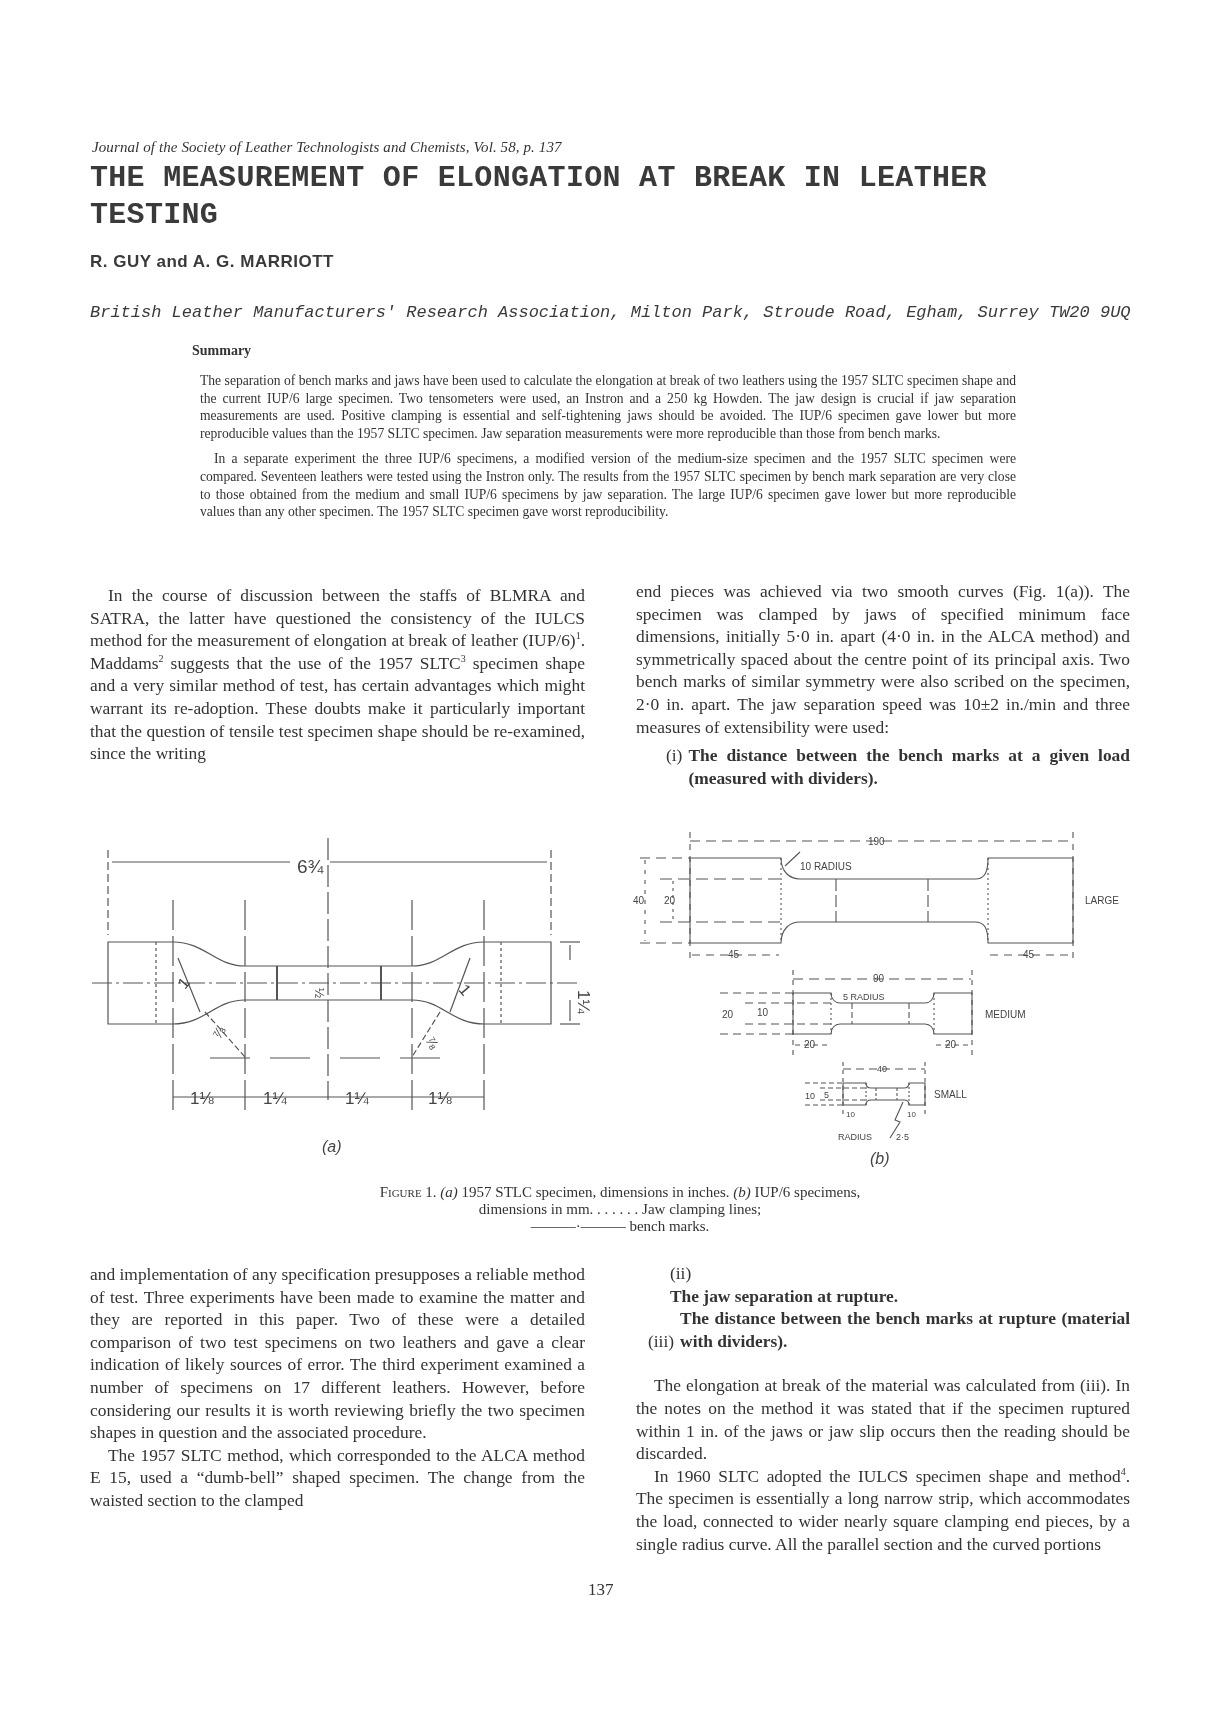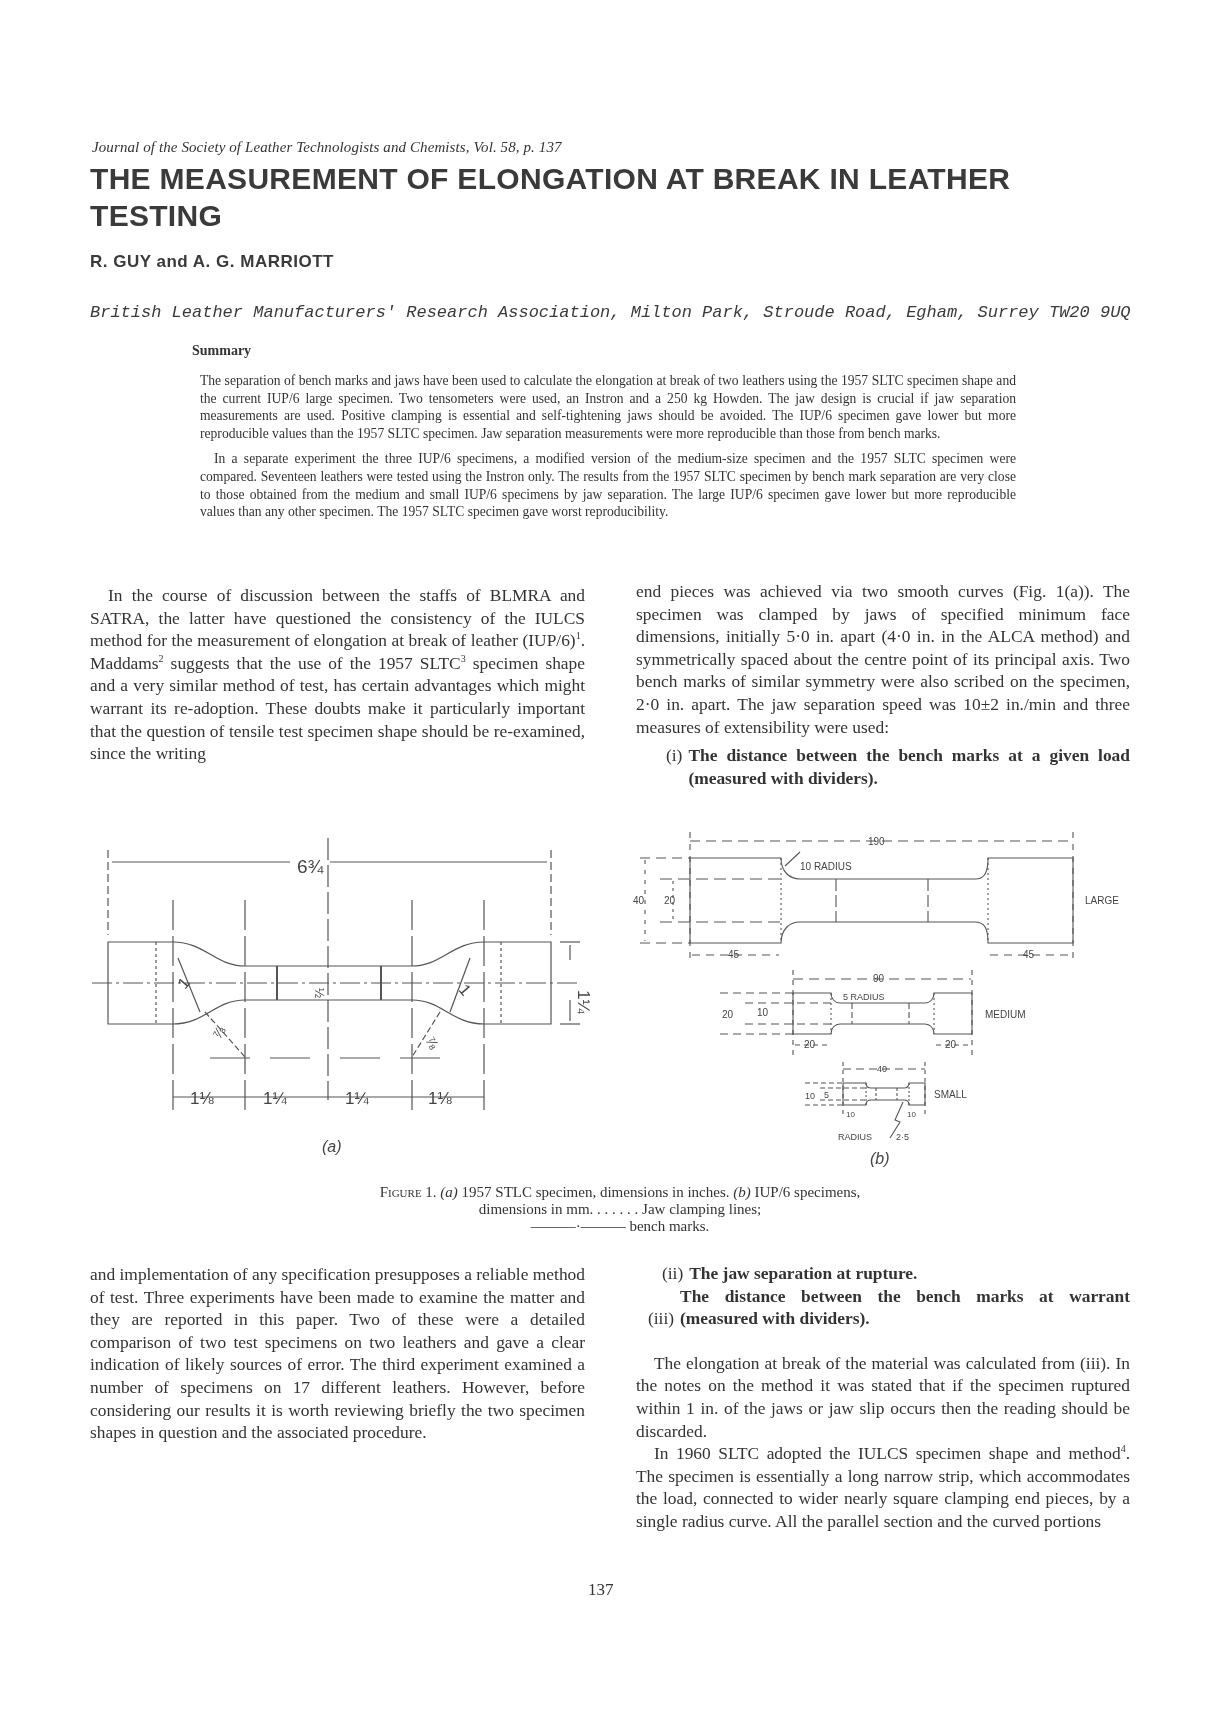--- a/index.html
+++ b/index.html
@@ -1,19 +1,19 @@
 <!DOCTYPE html>
 <html><head>
 <meta charset="utf-8">
 <style>
   html, body { margin:0; padding:0; background:#fff; }
   body { width:1211px; height:1718px; position:relative; overflow:hidden; color:#2a2a2a; font-family:"Liberation Serif", serif; }
   .abs { position:absolute; }
   .journal { left:92px; top:96px; font-style:italic; font-size:15px; color:#333; letter-spacing:0.1px;margin-top:43px; }
-  .title { left:90px; top:160px; width:1040px; font-family:Liberation Sans, sans-serif; font-weight:bold; font-size:30px; line-height:37px; color:#3a3a3a; letter-spacing:0.3px; }
+  .title { left:90px; top:160px; width:1040px; font-family:Liberation Mono, monospace; font-weight:bold; font-size:30px; line-height:37px; color:#3a3a3a; letter-spacing:0.3px; }
   .authors { left:90px; top:252px; font-family:"Liberation Sans", sans-serif; font-weight:bold; font-size:17px; color:#3a3a3a; letter-spacing:0.5px; }
   .authors .and { font-weight:bold; }
   .affil { left:90px; top:303px; font-style:italic; font-size:17px; color:#3a3a3a;font-family:Liberation Mono, monospace; }
   .summary-head { left:192px; top:343px; font-weight:bold; font-size:14px; color:#333; }
   .summary { left:192px; top:364px; width:832px; font-size:13.6px; line-height:17.6px; text-align:justify; color:#333; }
   .summary p { margin:8px; text-indent:0; }
   .summary p + p { text-indent:14px; }
   .col { font-size:17.4px; line-height:22.6px; text-align:justify; color:#333; }
   .col p { margin:0; }
   .indent { text-indent:18px; }
@@ -199,28 +199,29 @@
 
 <div class="abs caption">
   <span class="smallcaps">Figure 1.</span>
   <i>(a)</i><span> 1957 STLC specimen, dimensions in inches.</span>
   <i>(b)</i><span> IUP/6 specimens, dimensions in mm. . . . . . . Jaw clamping lines;</span><br>
   <span>———·——— bench marks.</span>
 </div>
 
 <div class="abs col left-bot">
   <p>and implementation of any specification presupposes a reliable method of test. Three experiments have been made to examine the matter and they are reported in this paper. Two of these were a detailed comparison of two test specimens on two leathers and gave a clear indication of likely sources of error. The third experiment examined a number of specimens on 17 different leathers. However, before considering our results it is worth reviewing briefly the two specimen shapes in question and the associated procedure.</p>
+  <p class="indent">The 1957 SLTC method, which corresponded to the ALCA method E 15, used a “dumb-bell” shaped specimen. The change from the waisted section to the clamped</p>
 </div>
 
 <div class="abs col right-bot">
-  <div class="list-item" style="margin-left:26px;">
+  <div class="list-item" style="margin-left:34px;flex-direction:column;">
     <span class="num">(ii)</span>
     <span class="txt">The jaw separation at rupture.</span>
   </div>
   <div class="list-item" style="margin-left:12px;align-items:flex-end;">
     <span class="num">(iii)</span>
-    <span class="txt">The distance between the bench marks at warrant (measured with dividers).</span>
+    <span class="txt">The distance between the bench marks at rupture (material with dividers).</span>
   </div>
   <p class="indent" style="margin-top:22px;">The elongation at break of the material was calculated from (iii). In the notes on the method it was stated that if the specimen ruptured within 1 in. of the jaws or jaw slip occurs then the reading should be discarded.</p>
   <p class="indent"><span>In 1960 SLTC adopted the IULCS specimen shape and method</span><span class="sup">4</span><span>. The specimen is essentially a long narrow strip, which accommodates the load, connected to wider nearly square clamping end pieces, by a single radius curve. All the parallel section and the curved portions</span></p>
 </div>
 
 <div class="abs pageno">137</div>
 
 </body></html>

